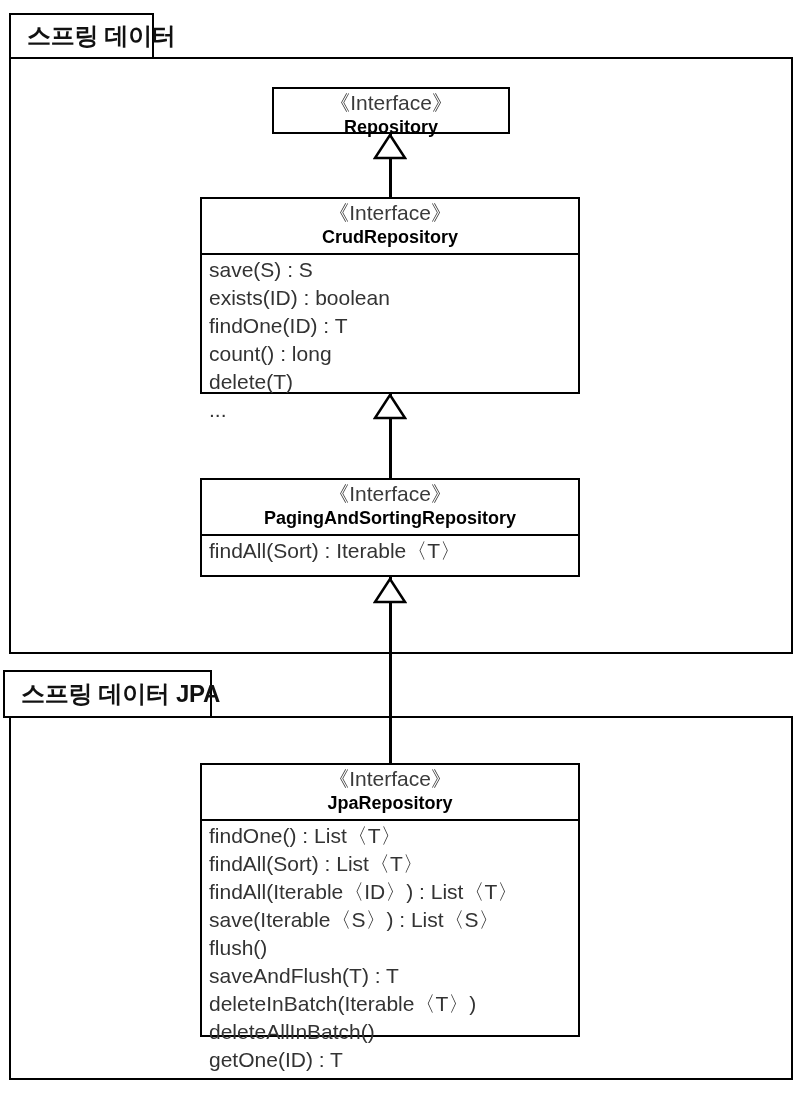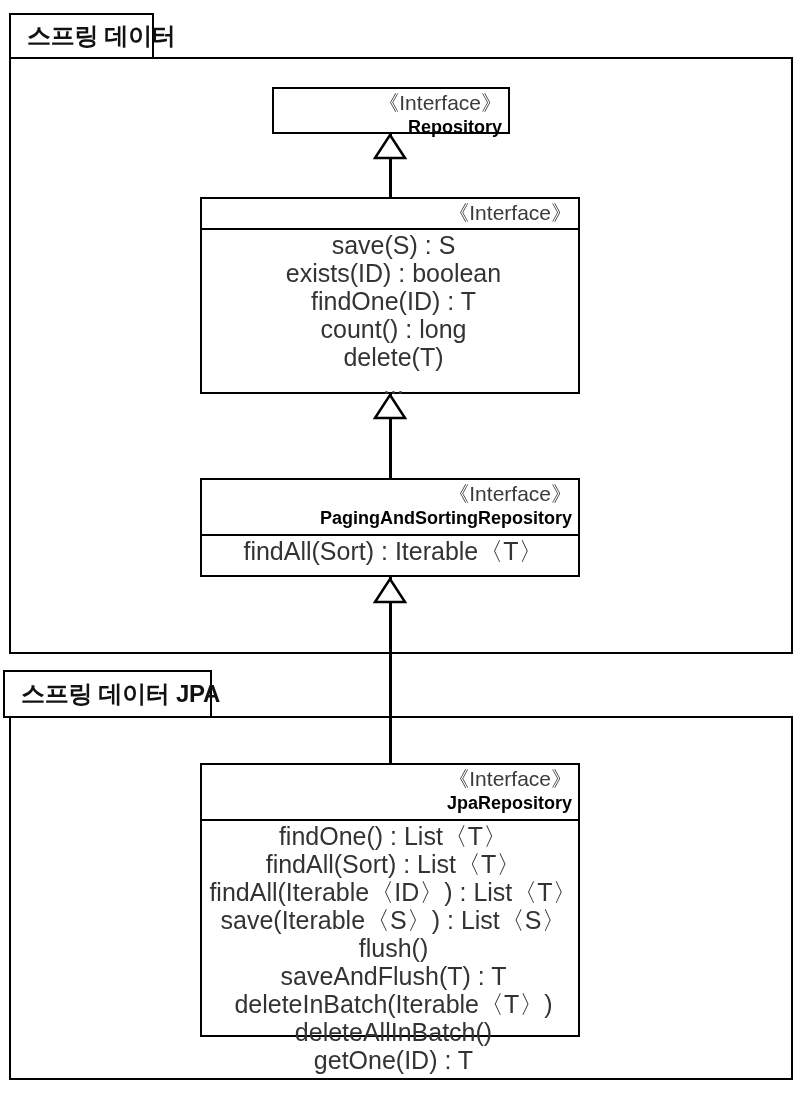--- a/index.html
+++ b/index.html
@@ -52,21 +52,21 @@
   
   .uml-class {
     position: absolute;
     box-sizing: border-box;
     border: 2px solid #000000;
     background: #ffffff;
     z-index: 5;
   }
   .uml-header {
     box-sizing: border-box;
-    text-align: right;
+    text-align: center;
     padding: 2px 6px 3px 6px;
   }
   .uml-header.with-divider {
     border-bottom: 2px solid #000000;
   }
   .uml-stereotype {
     font-size: 21px;
     line-height: 24px;
     color: #3a3a3a;
     font-weight: normal;
@@ -77,25 +77,24 @@
     line-height: 25px;
     font-weight: bold;
     color: #000000;
     white-space: nowrap;
   }
   .uml-members {
     box-sizing: border-box;
     padding: 1px 0 2px 7px;
   }
   .uml-member {
-    font-size: 25px;
+    font-size: 21px;
     line-height: 28px;
     color: #333333;
     white-space: nowrap;
-    text-align: center;
   }
 
   
   .gen-line {
     position: absolute;
     width: 3px;
     background: #000000;
     z-index: 3;
   }
   .gen-arrow {
@@ -148,20 +147,21 @@
   <div class="uml-class" style="left:272px; top:87px; width:238px; height:47px;">
     <div class="uml-header">
       <div class="uml-stereotype">《Interface》</div>
       <div class="uml-name">Repository</div>
     </div>
   </div>
 
   <div class="uml-class" style="left:200px; top:197px; width:380px; height:197px;">
     <div class="uml-header with-divider">
       <div class="uml-stereotype">《Interface》</div>
+      <div class="uml-name">CrudRepository</div>
     </div>
     <div class="uml-members">
       <div class="uml-member">save(S) : S</div>
       <div class="uml-member">exists(ID) : boolean</div>
       <div class="uml-member">findOne(ID) : T</div>
       <div class="uml-member">count() : long</div>
       <div class="uml-member">delete(T)</div>
       <div class="uml-member">...</div>
     </div>
   </div>

